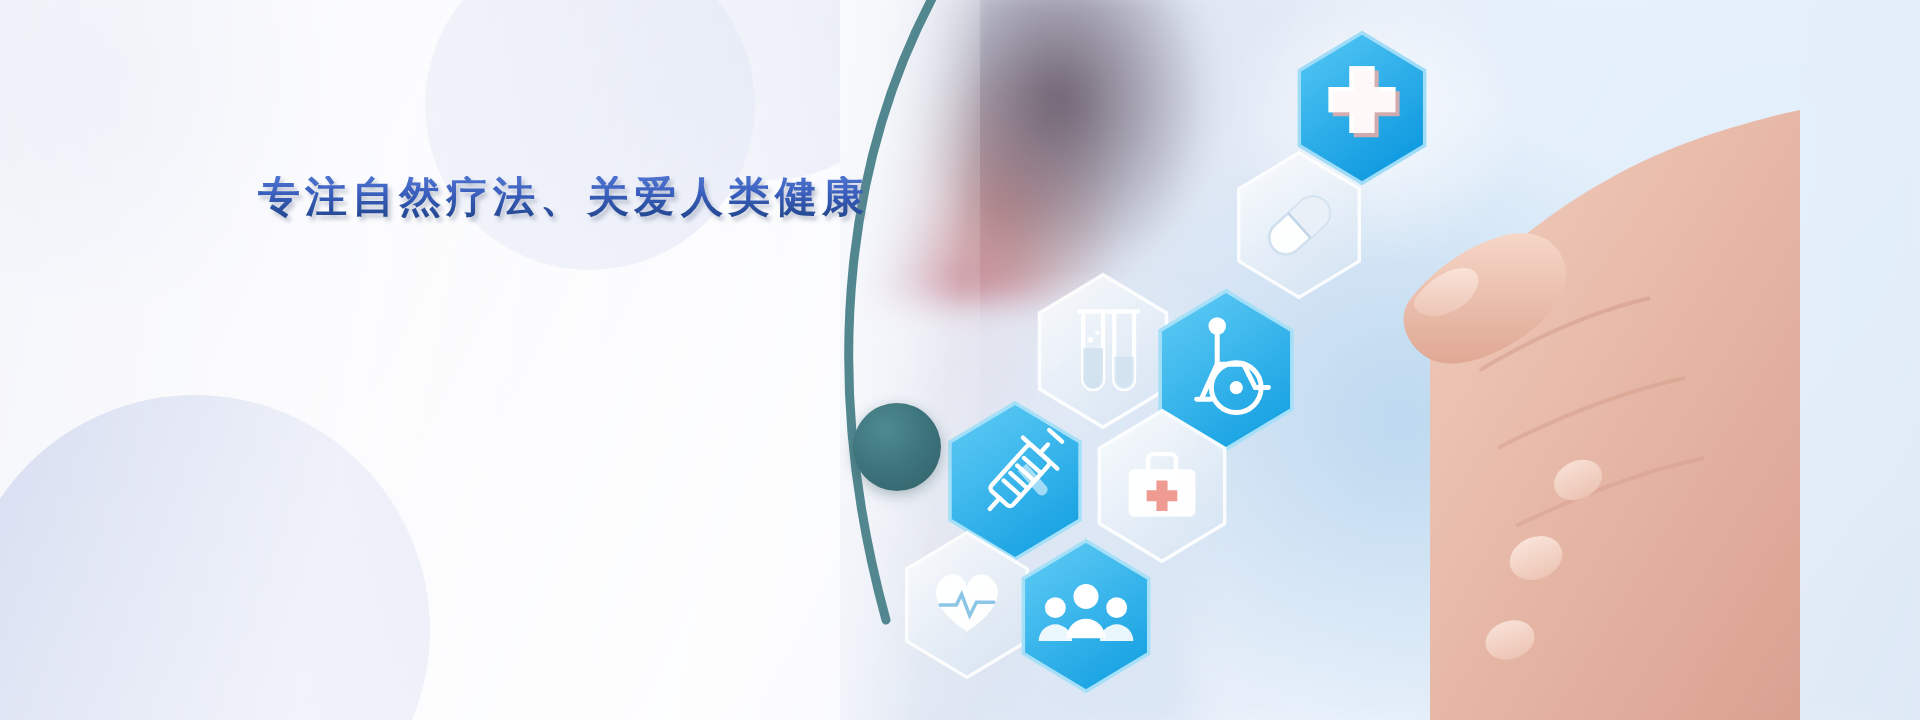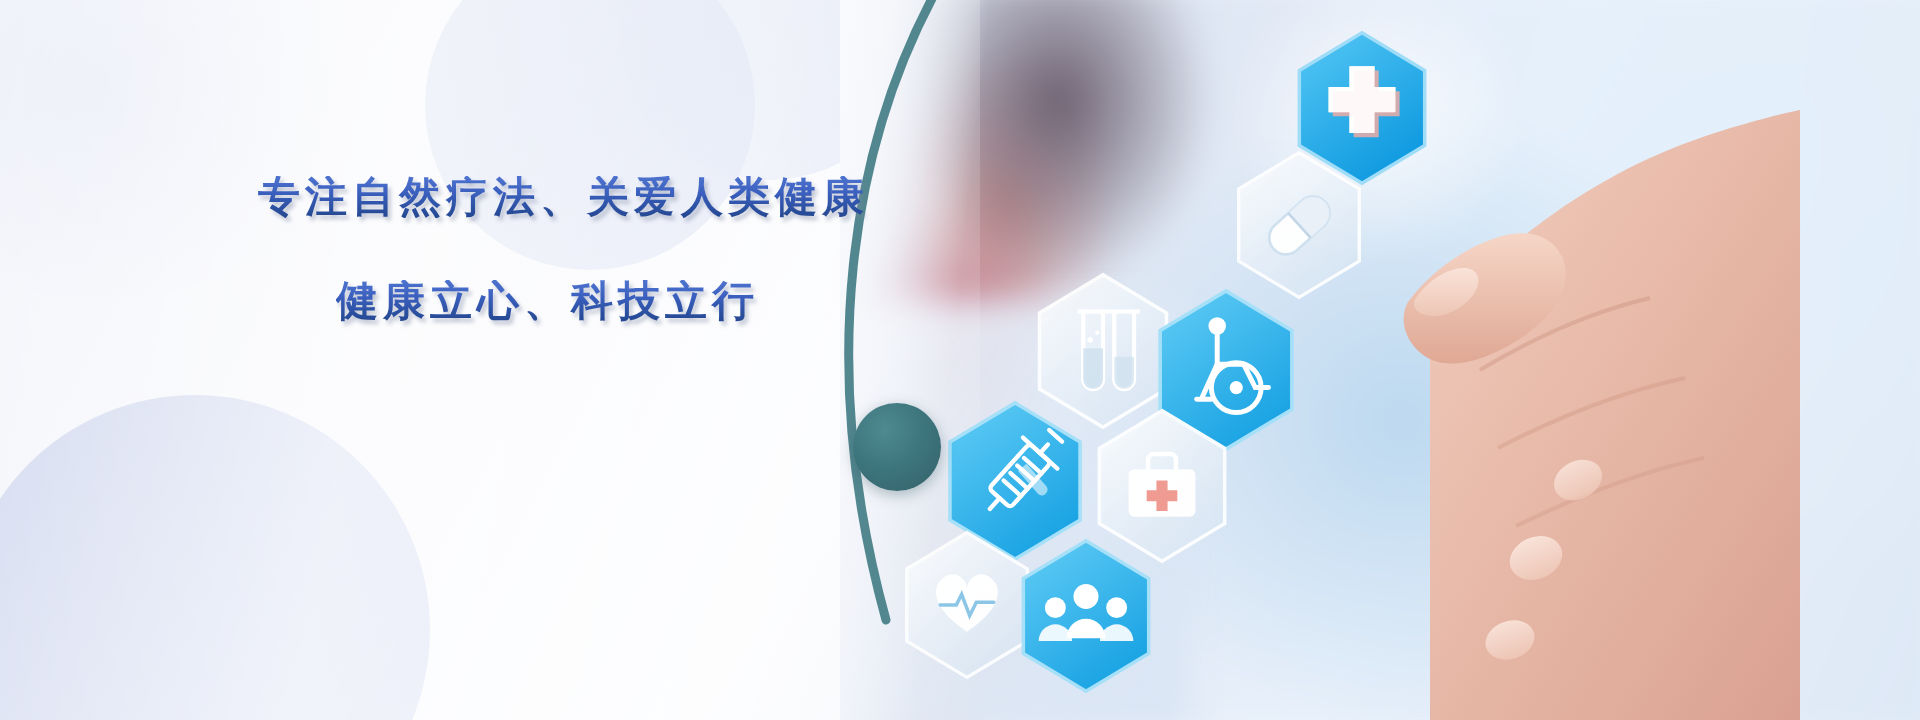--- a/index.html
+++ b/index.html
@@ -282,16 +282,15 @@
           <path d="M60 74 a12 12 0 0 1 24 0 z" opacity=".9"></path>
         </g>
       </svg>
     </div>
   </div>
 
   <div class="veil"></div>
 
   <div class="copy">
     <div class="headline line1">专注自然疗法、关爱人类健康</div>
-    <div class="headline line2">健康立心、科技立行</div>
   </div>
 
 </div>
 
 </body></html>

